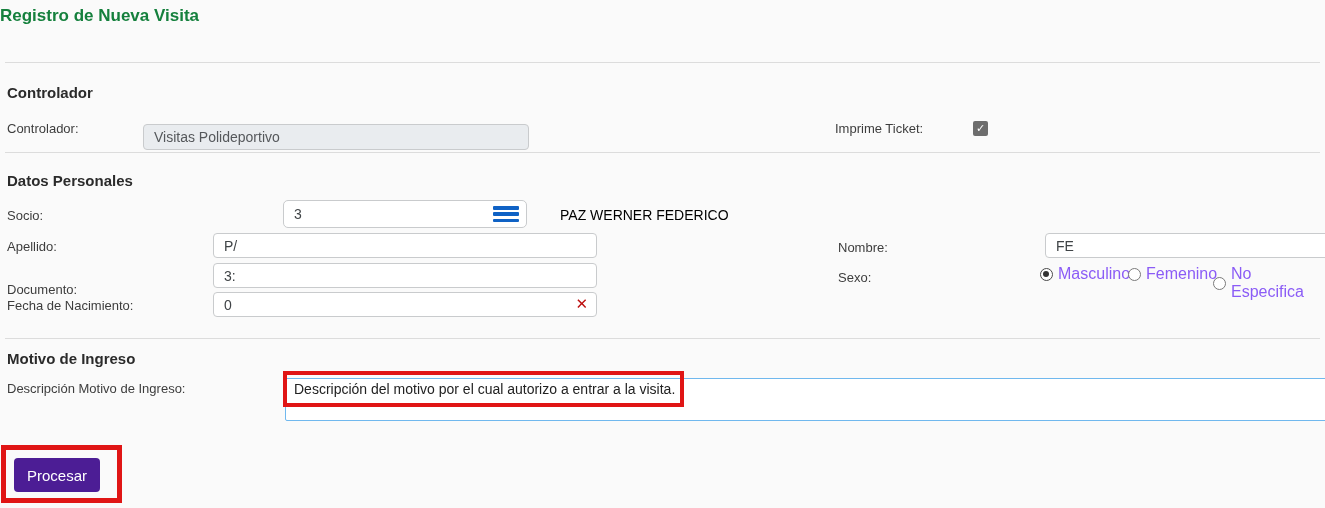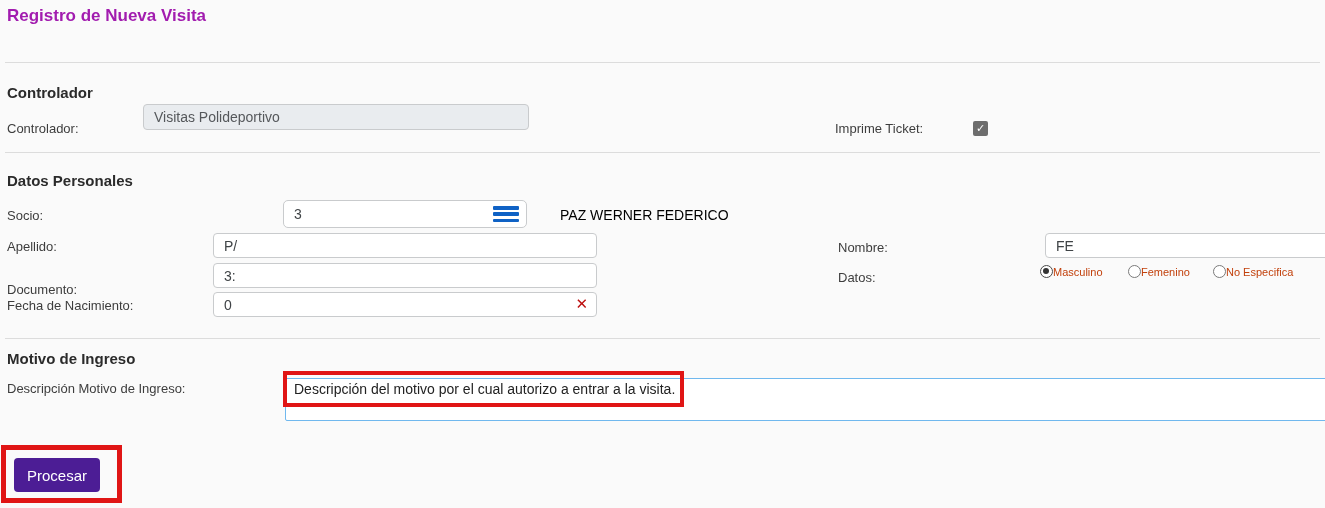--- a/index.html
+++ b/index.html
@@ -3,21 +3,21 @@
 <meta charset="utf-8">
 <style>
   html,body{margin:0;padding:0;}
   body{
     width:1325px;height:508px;position:relative;overflow:hidden;
     background:#fafafa;
     font-family:"Liberation Sans","DejaVu Sans",sans-serif;
     color:#212529;
   }
   .abs{position:absolute;}
-  .page-title{left:7px;top:6px;font-size:17px;font-weight:bold;color:#a21caf;}
+  .page-title{left:0;top:6px;font-size:17px;font-weight:bold;color:#15803d;}
   .hr{left:5px;right:5px;height:1px;background:#dcdcdc;}
   .section-title{left:7px;font-size:15px;font-weight:bold;color:#2b2b2b;}
   .field-label{font-size:13px;color:#3d3d3d;}
   .txt-input{
     box-sizing:border-box;height:26px;background:#fff;
     border:1px solid #c9cbcd;border-radius:4px;
     font-family:inherit;font-size:14px;color:#3f4346;
     padding:2px 10px;outline:none;
   }
   .txt-input:disabled,.txt-input.disabled{background:#e9ecef;color:#55585b;}
@@ -31,21 +31,21 @@
   .result-text{left:560px;top:207px;font-size:14px;color:#000000;}
   .clear-x{
     position:absolute;right:9px;top:3px;font-size:15px;font-weight:bold;
     color:#bd0f0f;cursor:pointer;line-height:18px;
   }
   .checkbox{
     left:973px;top:121px;width:15px;height:15px;background:#6d6d6d;
     border-radius:2px;color:#fff;font-size:11px;line-height:15px;
     text-align:center;cursor:pointer;
   }
-  .radio-group{display:flex;align-items:center;font-size:11px;color:#c2410c;}
+  .radio-group{display:flex;align-items:center;gap:5px;font-size:16px;color:#8b5cf6;}
   .radio{
     width:13px;height:13px;border-radius:50%;background:#fff;
     border:1px solid #7a7a7a;box-sizing:border-box;position:relative;cursor:pointer;flex:0 0 auto;
   }
   .radio.selected{border:1.5px solid #4a4a4a;}
   .radio.selected::after{
     content:"";position:absolute;left:2px;top:2px;width:6px;height:6px;
     border-radius:50%;background:#333;
   }
   .textarea{
@@ -63,21 +63,21 @@
   }
 </style>
 </head>
 <body>
 
 <div class="abs page-title">Registro de Nueva Visita</div>
 <div class="abs hr" style="top:62px;"></div>
 
 <div class="abs section-title" style="top:84px;">Controlador</div>
 <div class="abs field-label" style="left:7px;top:121px;">Controlador:</div>
-<input class="abs txt-input disabled" style="left: 143px; top: 104px; width: 386px;" disabled="" value="Visitas Polideportivo">
+<input class="abs txt-input disabled" style="left: 143px; top: 124px; width: 386px;" disabled="" value="Visitas Polideportivo">
 <div class="abs field-label" style="left:835px;top:121px;">Imprime Ticket:</div>
 <div class="abs checkbox">
   <span>✓</span>
 </div>
 
 <div class="abs hr" style="top:152px;"></div>
 
 <div class="abs section-title" style="top:172px;">Datos Personales</div>
 
 <div class="abs field-label" style="left:7px;top:208px;">Socio:</div>
@@ -93,21 +93,21 @@
 
 <div class="abs field-label" style="left:7px;top:239px;">Apellido:</div>
 <input class="abs txt-input" style="left: 213px; top: 233px; width: 384px; height: 25px;" value="P/">
 
 <div class="abs field-label" style="left:838px;top:240px;">Nombre:</div>
 <input class="abs txt-input" style="left: 1045px; top: 233px; width: 290px; height: 25px;" value="FE">
 
 <div class="abs field-label" style="left:7px;top:269px;margin-top:13px;">Documento:</div>
 <input class="abs txt-input" style="left: 213px; top: 263px; width: 384px; height: 25px;" value="3:">
 
-<div class="abs field-label" style="left:838px;top:270px;">Datos:</div>
+<div class="abs field-label" style="left:838px;top:270px;">Sexo:</div>
 <div class="abs radio-group" style="left:1040px;top:265px;">
   <span class="radio selected"></span>
   <span>Masculino</span>
 </div>
 <div class="abs radio-group" style="left:1128px;top:265px;">
   <span class="radio"></span>
   <span>Femenino</span>
 </div>
 <div class="abs radio-group" style="left:1213px;top:265px;">
   <span class="radio"></span>

